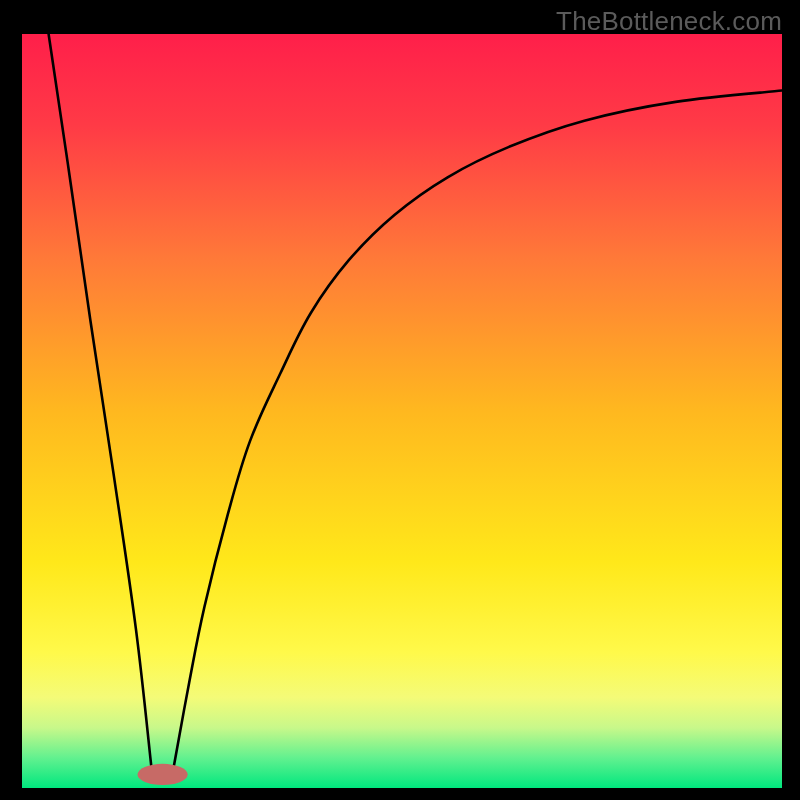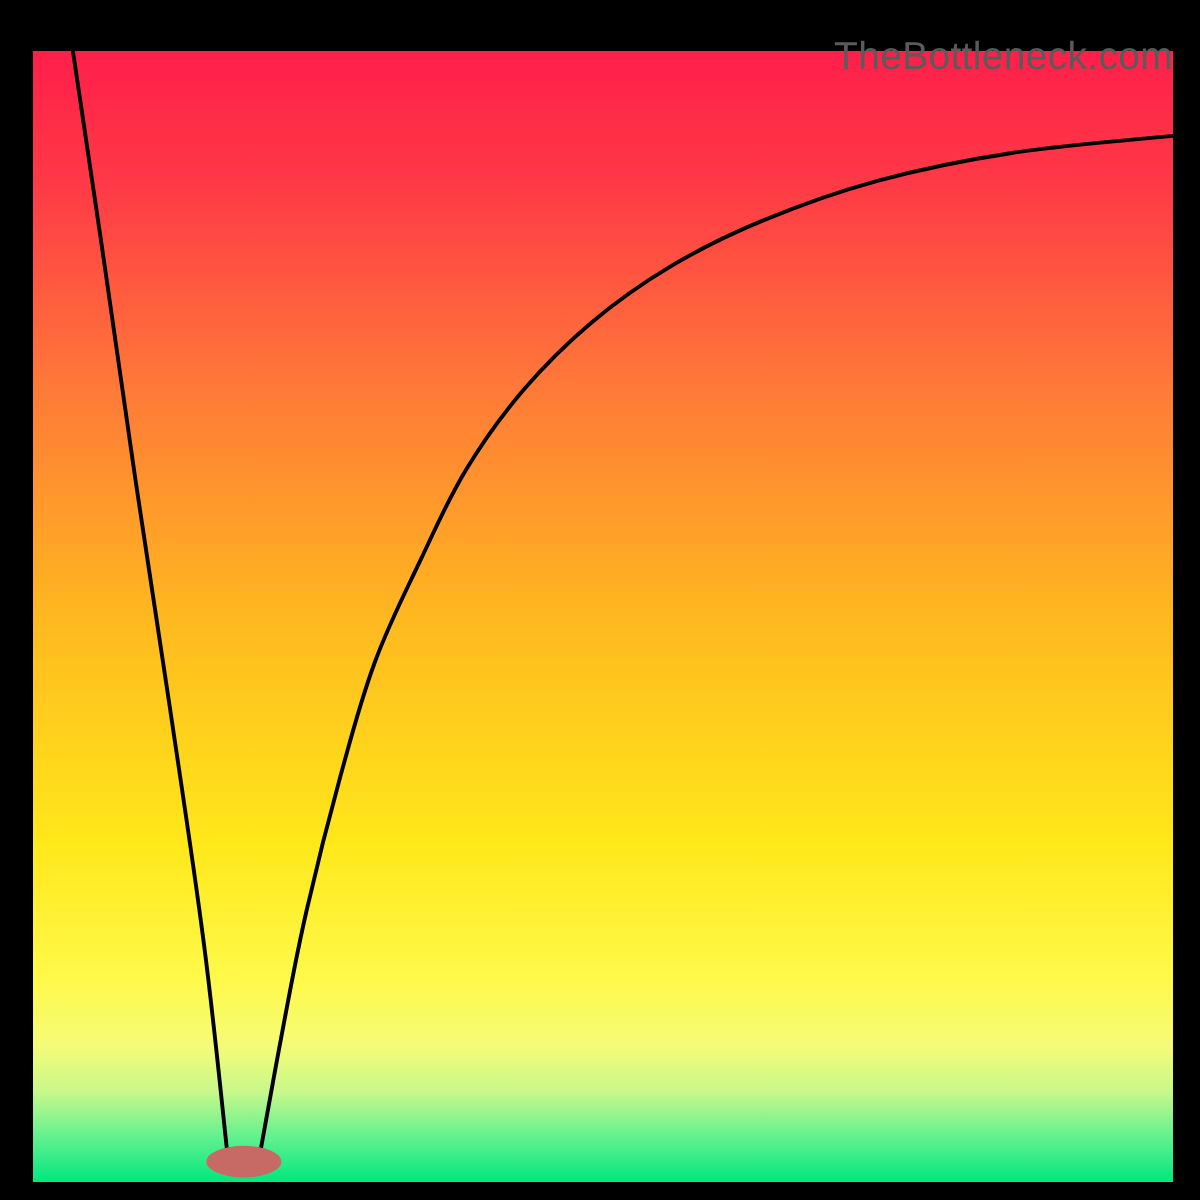--- a/index.html
+++ b/index.html
@@ -13,21 +13,20 @@
   .watermark {
     position: absolute;
     top: 6px;
     right: 18px;
     font-family: Arial, Helvetica, sans-serif;
     font-size: 26px;
     font-weight: 500;
     color: #5b5b5b;
     letter-spacing: 0.2px;
     z-index: 5;
-    margin-top: 16px;
   }
   .plot-wrap {
     position: absolute;
     left: 22px;
     top: 34px;
     width: 760px;
     height: 754px;
   }
   svg { display: block; }
 </style>

